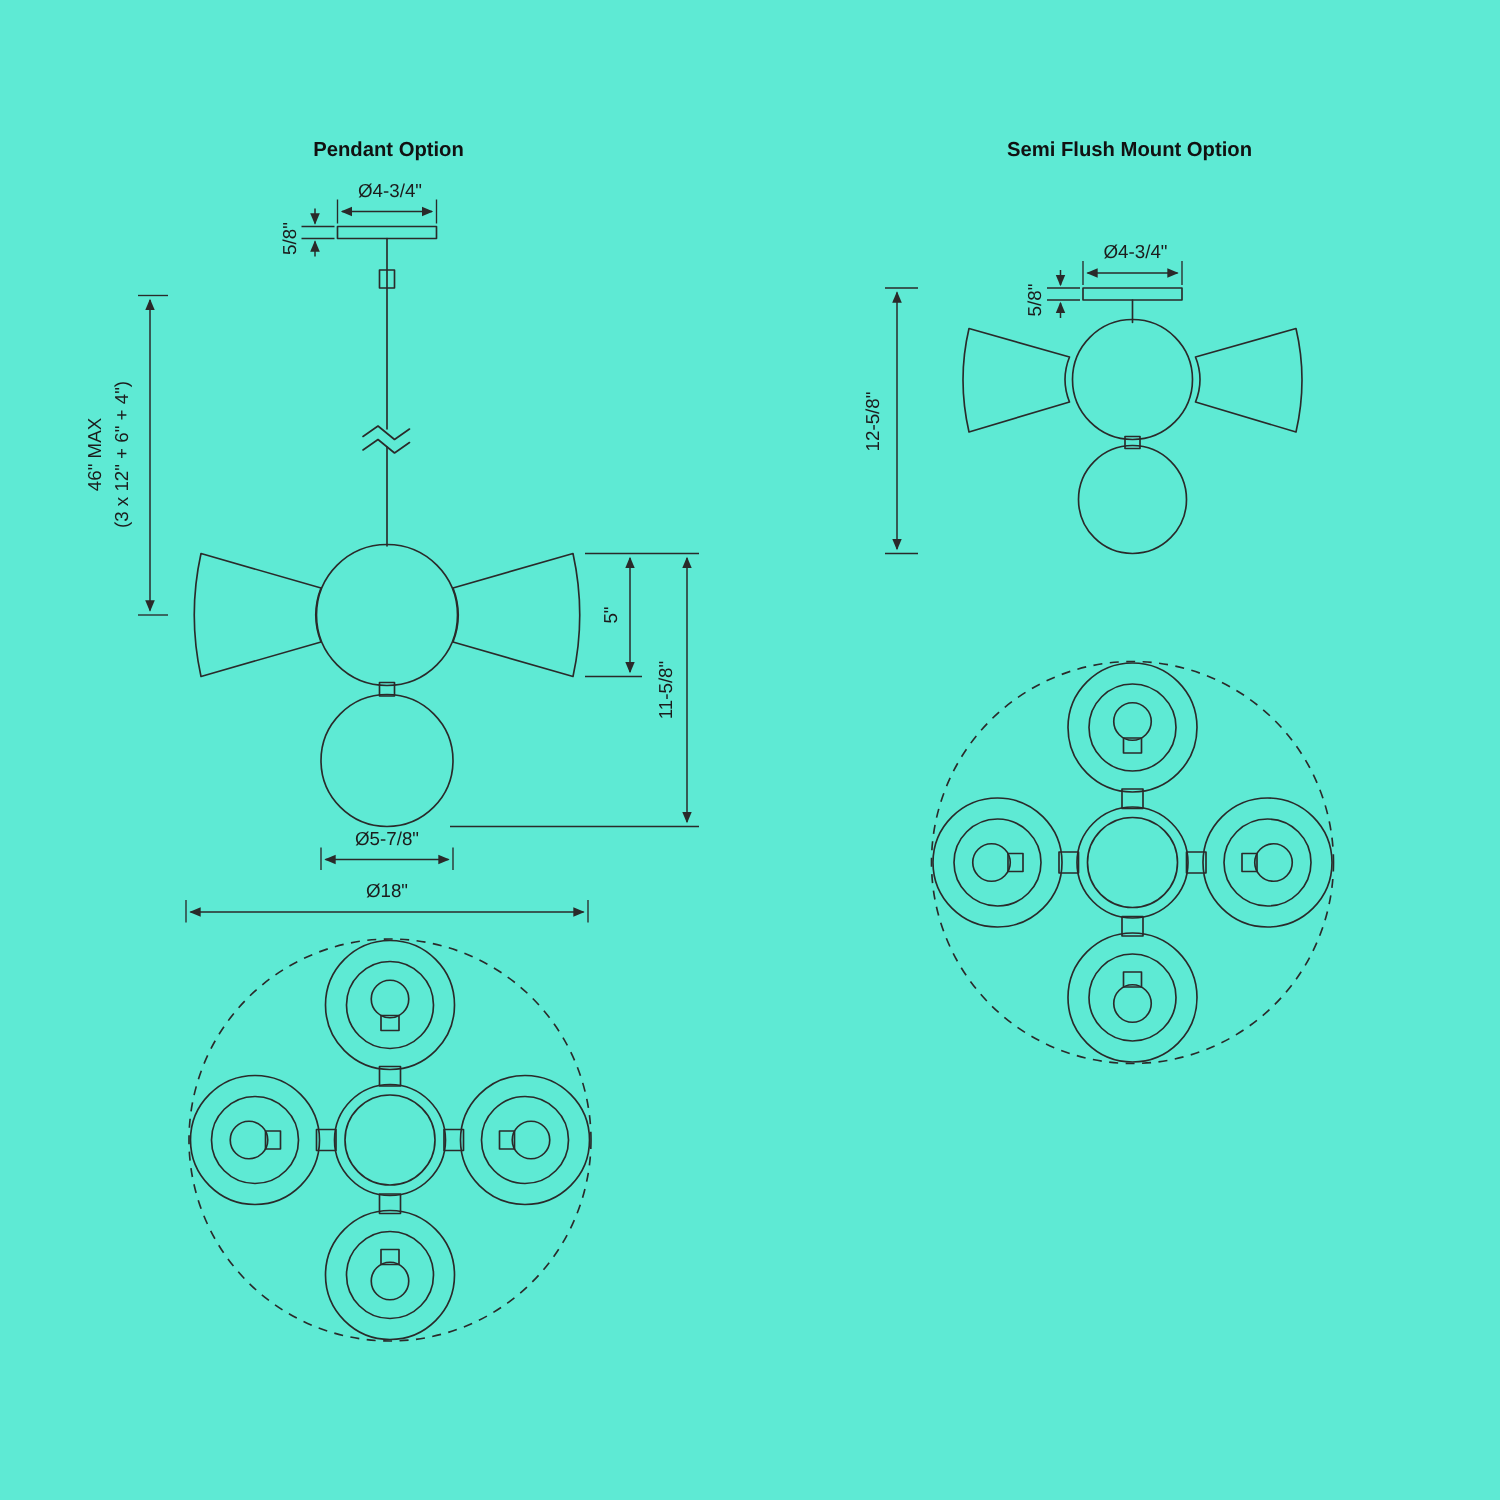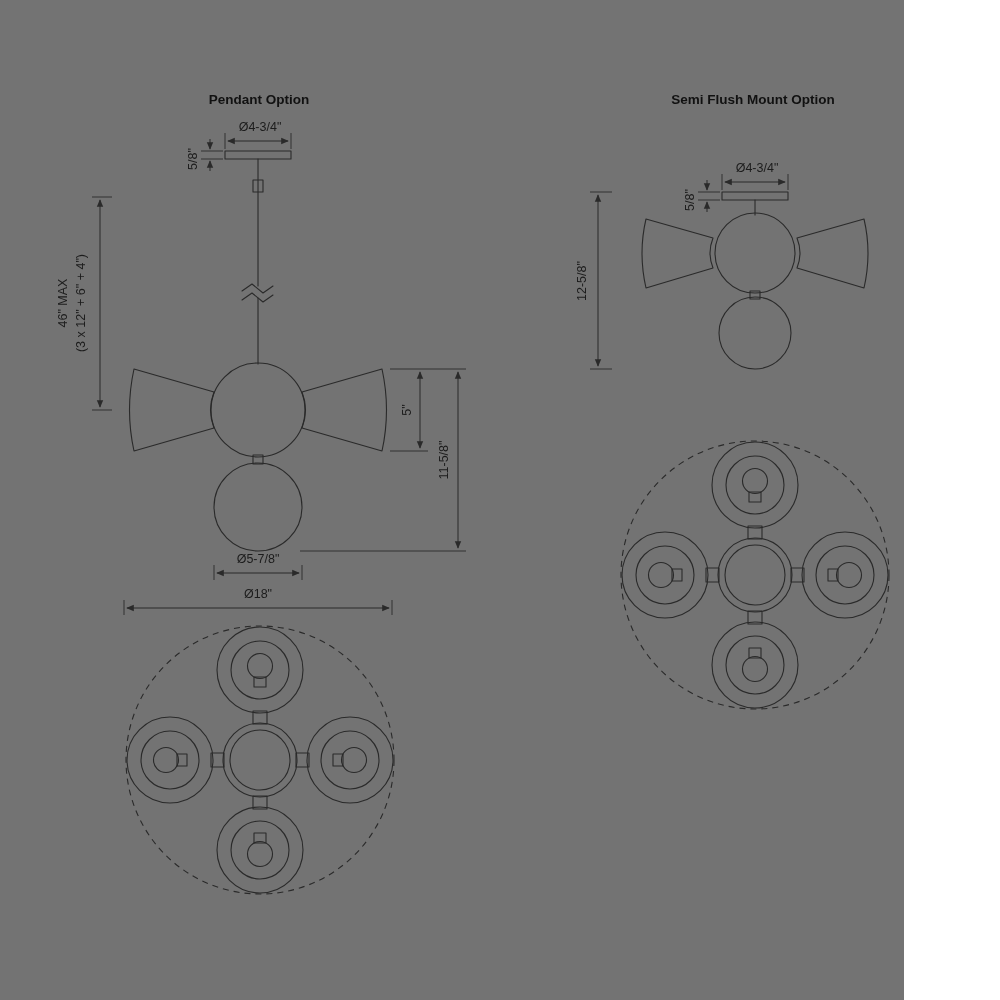--- a/index.html
+++ b/index.html
@@ -3,23 +3,23 @@
 <meta charset="utf-8">
 <style>
   html, body {
     margin: 0;
     padding: 0;
     background: #ffffff;
     font-family: "Liberation Sans", sans-serif;
   }
   .stage {
     position: relative;
-    width: 904px;
+    width: 1000px;
     height: 1000px;
-    background: #737373;
+    background: #5eead4;
     overflow: hidden;
   }
   svg { display: block; }
   .ln {
     stroke: #2a2a2a;
     stroke-width: 1.1;
     fill: none;
     stroke-linecap: round;
     stroke-linejoin: round;
   }

